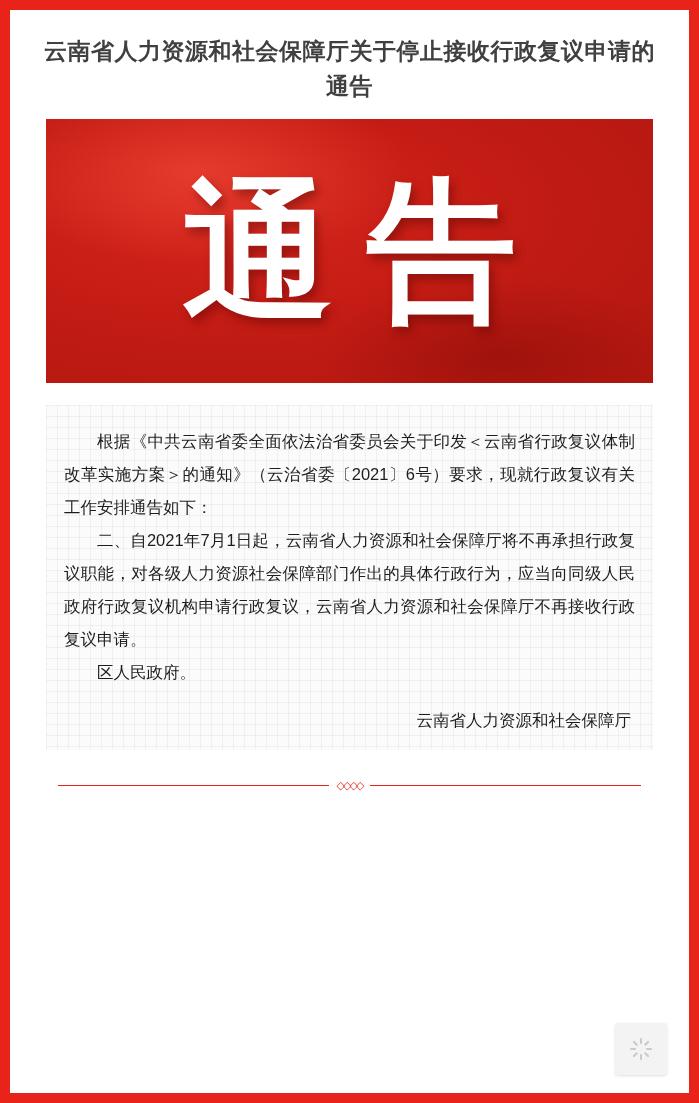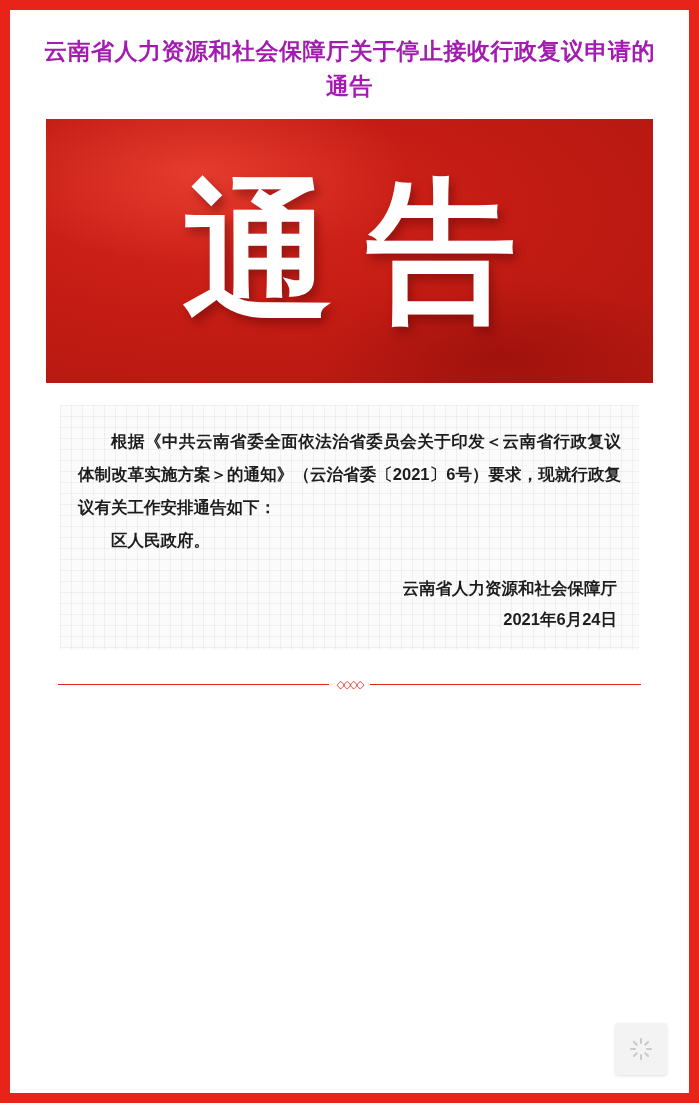--- a/index.html
+++ b/index.html
@@ -27,21 +27,21 @@
   .page-inner {
     box-sizing: border-box;
     width: 100%;
     height: 100%;
     padding: 18px 22px 0 22px;
     background: #ffffff;
   }
 
   
   .doc-title {
-    color: #a21caf;
+    color: #404040;
     font-size: 23px;
     font-weight: bold;
     line-height: 1.5;
     text-align: center;
     letter-spacing: 0.5px;
     margin: 6px 8px 16px 8px;
     font-family: "Liberation Sans", sans-serif;
   }
 
   
@@ -86,28 +86,27 @@
     line-height: 1;
     font-family: "Liberation Sans", sans-serif;
     text-shadow: 4px 6px 10px rgba(90,6,4,0.45);
     white-space: nowrap;
   }
 
   
   .body-card {
     position: relative;
     box-sizing: border-box;
-    margin: 0 28px;
+    margin: 0 14px;
     padding: 20px 18px 14px 18px;
     background-color: #fbfbfb;
     background-image:
       linear-gradient(to right, rgba(0,0,0,0.045) 1px, transparent 1px),
       linear-gradient(to bottom, rgba(0,0,0,0.045) 1px, transparent 1px);
     background-size: 11px 11px;
-    font-weight: bold;
   }
   .para {
     color: #1d1d1d;
     font-size: 16.5px;
     line-height: 2.0;
     text-align: justify;
     text-justify: inter-ideograph;
     text-indent: 2em;
     margin: 0;
     font-family: "Liberation Sans", sans-serif;
@@ -185,25 +184,25 @@
     <div class="doc-title">云南省人力资源和社会保障厅关于停止接收行政复议申请的通告</div>
 
     <div class="banner">
       <div class="glow"></div>
       <div class="glow2"></div>
       <div class="banner-text">通告</div>
     </div>
 
     <div class="body-card">
       <p class="para">根据《中共云南省委全面依法治省委员会关于印发＜云南省行政复议体制改革实施方案＞的通知》（云治省委〔2021〕6号）要求，现就行政复议有关工作安排通告如下：</p>
+      <p class="para">二、自2021年7月1日起，云南省人力资源和社会保障厅将不再承担行政复议职能，对各级人力资源社会保障部门作出的具体行政行为，应当向同级人民政府行政复议机构申请行政复议，云南省人力资源和社会保障厅不再接收行政复议申请。</p>
       <p class="para">区人民政府。</p>
 
       <div class="sign">
         <div>云南省人力资源和社会保障厅</div>
-        <div>2021年6月24日</div>
       </div>
     </div>
 
     <div class="divider">
       <span class="line"></span>
       <span class="diamonds">◇◇◇◇</span>
       <span class="line"></span>
     </div>
 
   </div>

